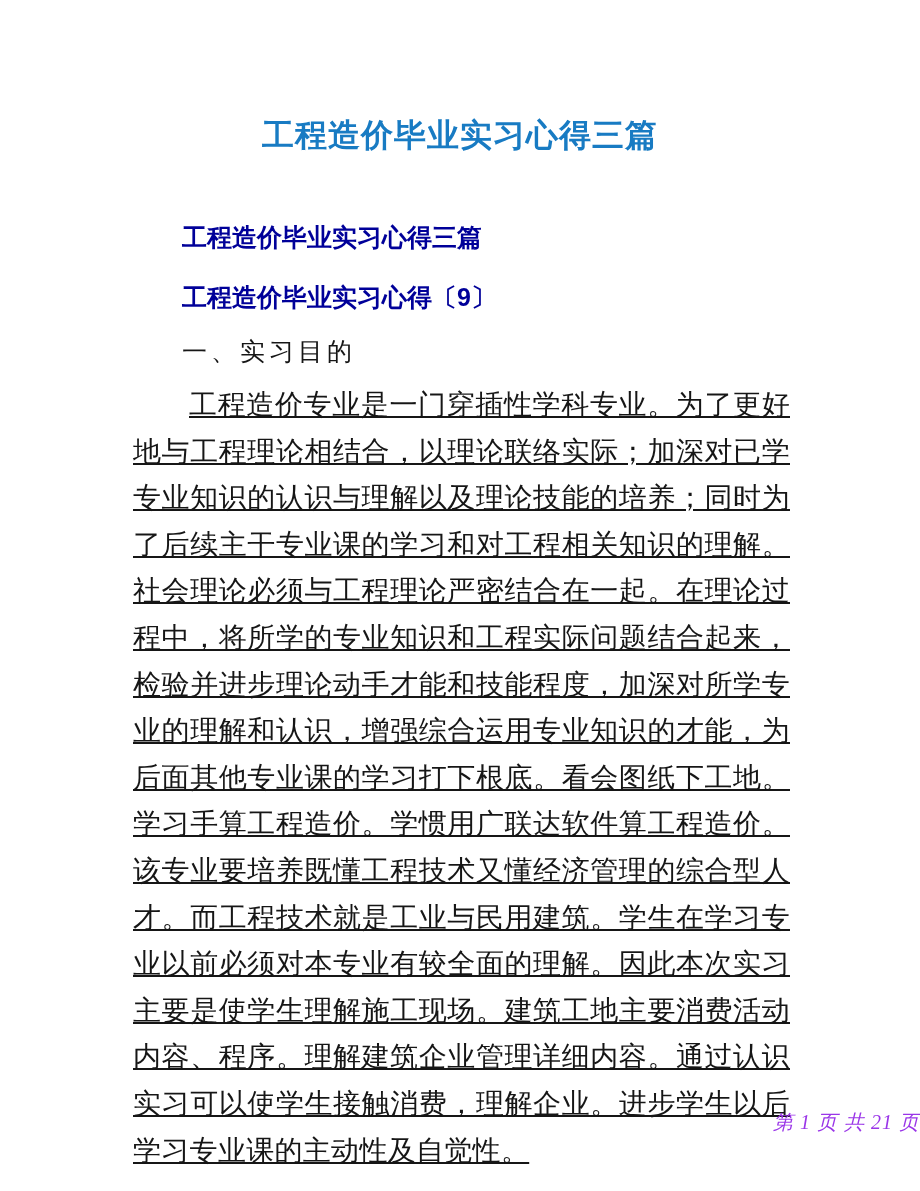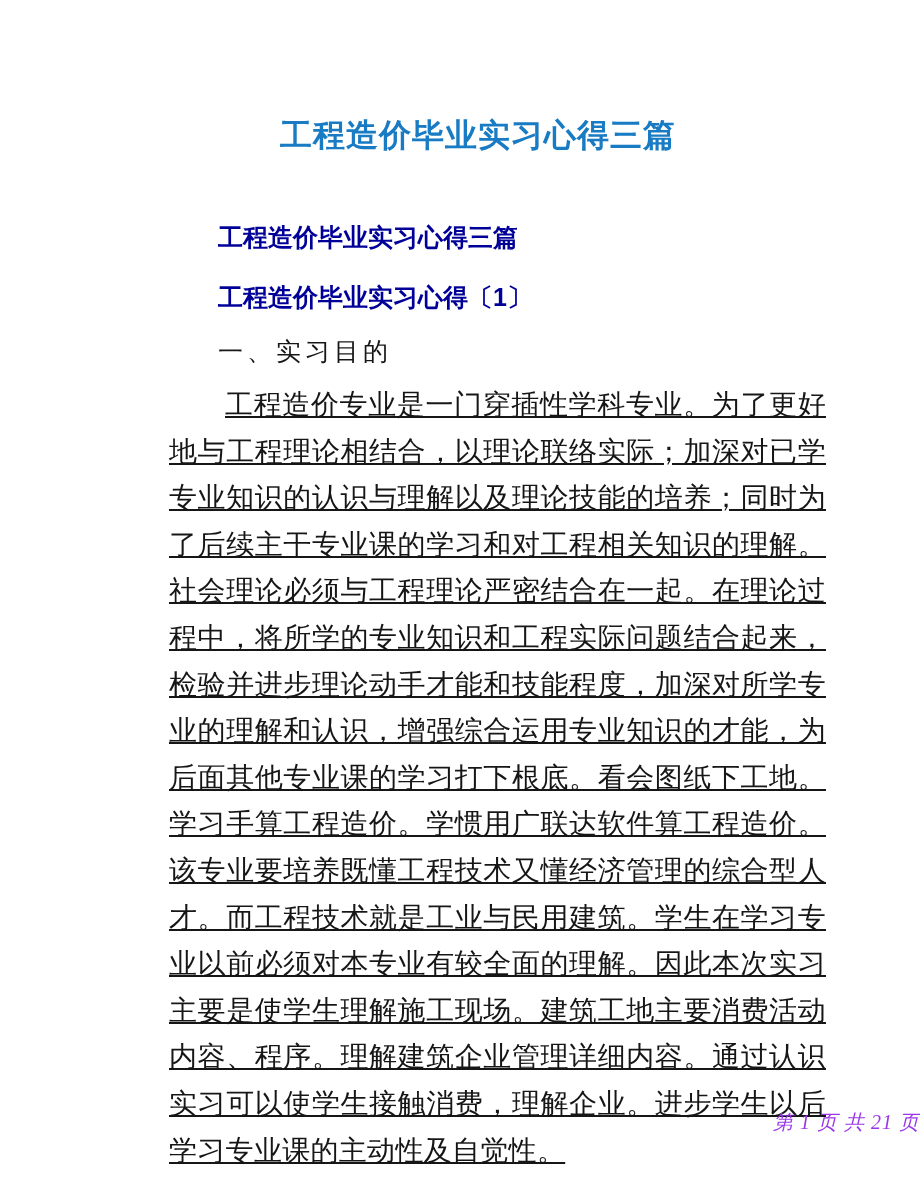--- a/index.html
+++ b/index.html
@@ -10,21 +10,20 @@
   }
   * { margin: 0; padding: 0; box-sizing: border-box; }
   html, body { background: #ffffff; }
   .page {
     position: relative;
     width: 920px;
     height: 1191px;
     background: #ffffff;
     overflow: hidden;
     font-family: "Liberation Serif", "DejaVu Serif", serif;
-    padding-left: 36px;
   }
   .doc-title {
     margin-top: 113px;
     text-align: center;
     font-family: "Liberation Sans", "DejaVu Sans", sans-serif;
     font-size: 32px;
     font-weight: bold;
     line-height: 44px;
     color: var(--title-blue);
     letter-spacing: 1px;
@@ -82,21 +81,21 @@
 <body>
 
 <div class="page">
 
   <div class="doc-title">工程造价毕业实习心得三篇</div>
 
   <div class="content">
 
     <div class="h-navy h-repeat">工程造价毕业实习心得三篇</div>
 
-    <div class="h-navy h-section">工程造价毕业实习心得〔1〕</div>
+    <div class="h-navy h-section">工程造价毕业实习心得〔9〕</div>
 
     <div class="h-sub">一、实习目的</div>
 
     <div class="body-par">工程造价专业是一门穿插性学科专业。为了更好地与工程理论相结合，以理论联络实际；加深对已学专业知识的认识与理解以及理论技能的培养；同时为了后续主干专业课的学习和对工程相关知识的理解。社会理论必须与工程理论严密结合在一起。在理论过程中，将所学的专业知识和工程实际问题结合起来，检验并进步理论动手才能和技能程度，加深对所学专业的理解和认识，增强综合运用专业知识的才能，为后面其他专业课的学习打下根底。看会图纸下工地。学习手算工程造价。学惯用广联达软件算工程造价。该专业要培养既懂工程技术又懂经济管理的综合型人才。而工程技术就是工业与民用建筑。学生在学习专业以前必须对本专业有较全面的理解。因此本次实习主要是使学生理解施工现场。建筑工地主要消费活动内容、程序。理解建筑企业管理详细内容。通过认识实习可以使学生接触消费，理解企业。进步学生以后学习专业课的主动性及自觉性。</div>
 
   </div>
 
   <div class="page-footer">
     <span>第 1 页 共 21 页</span>
   </div>

